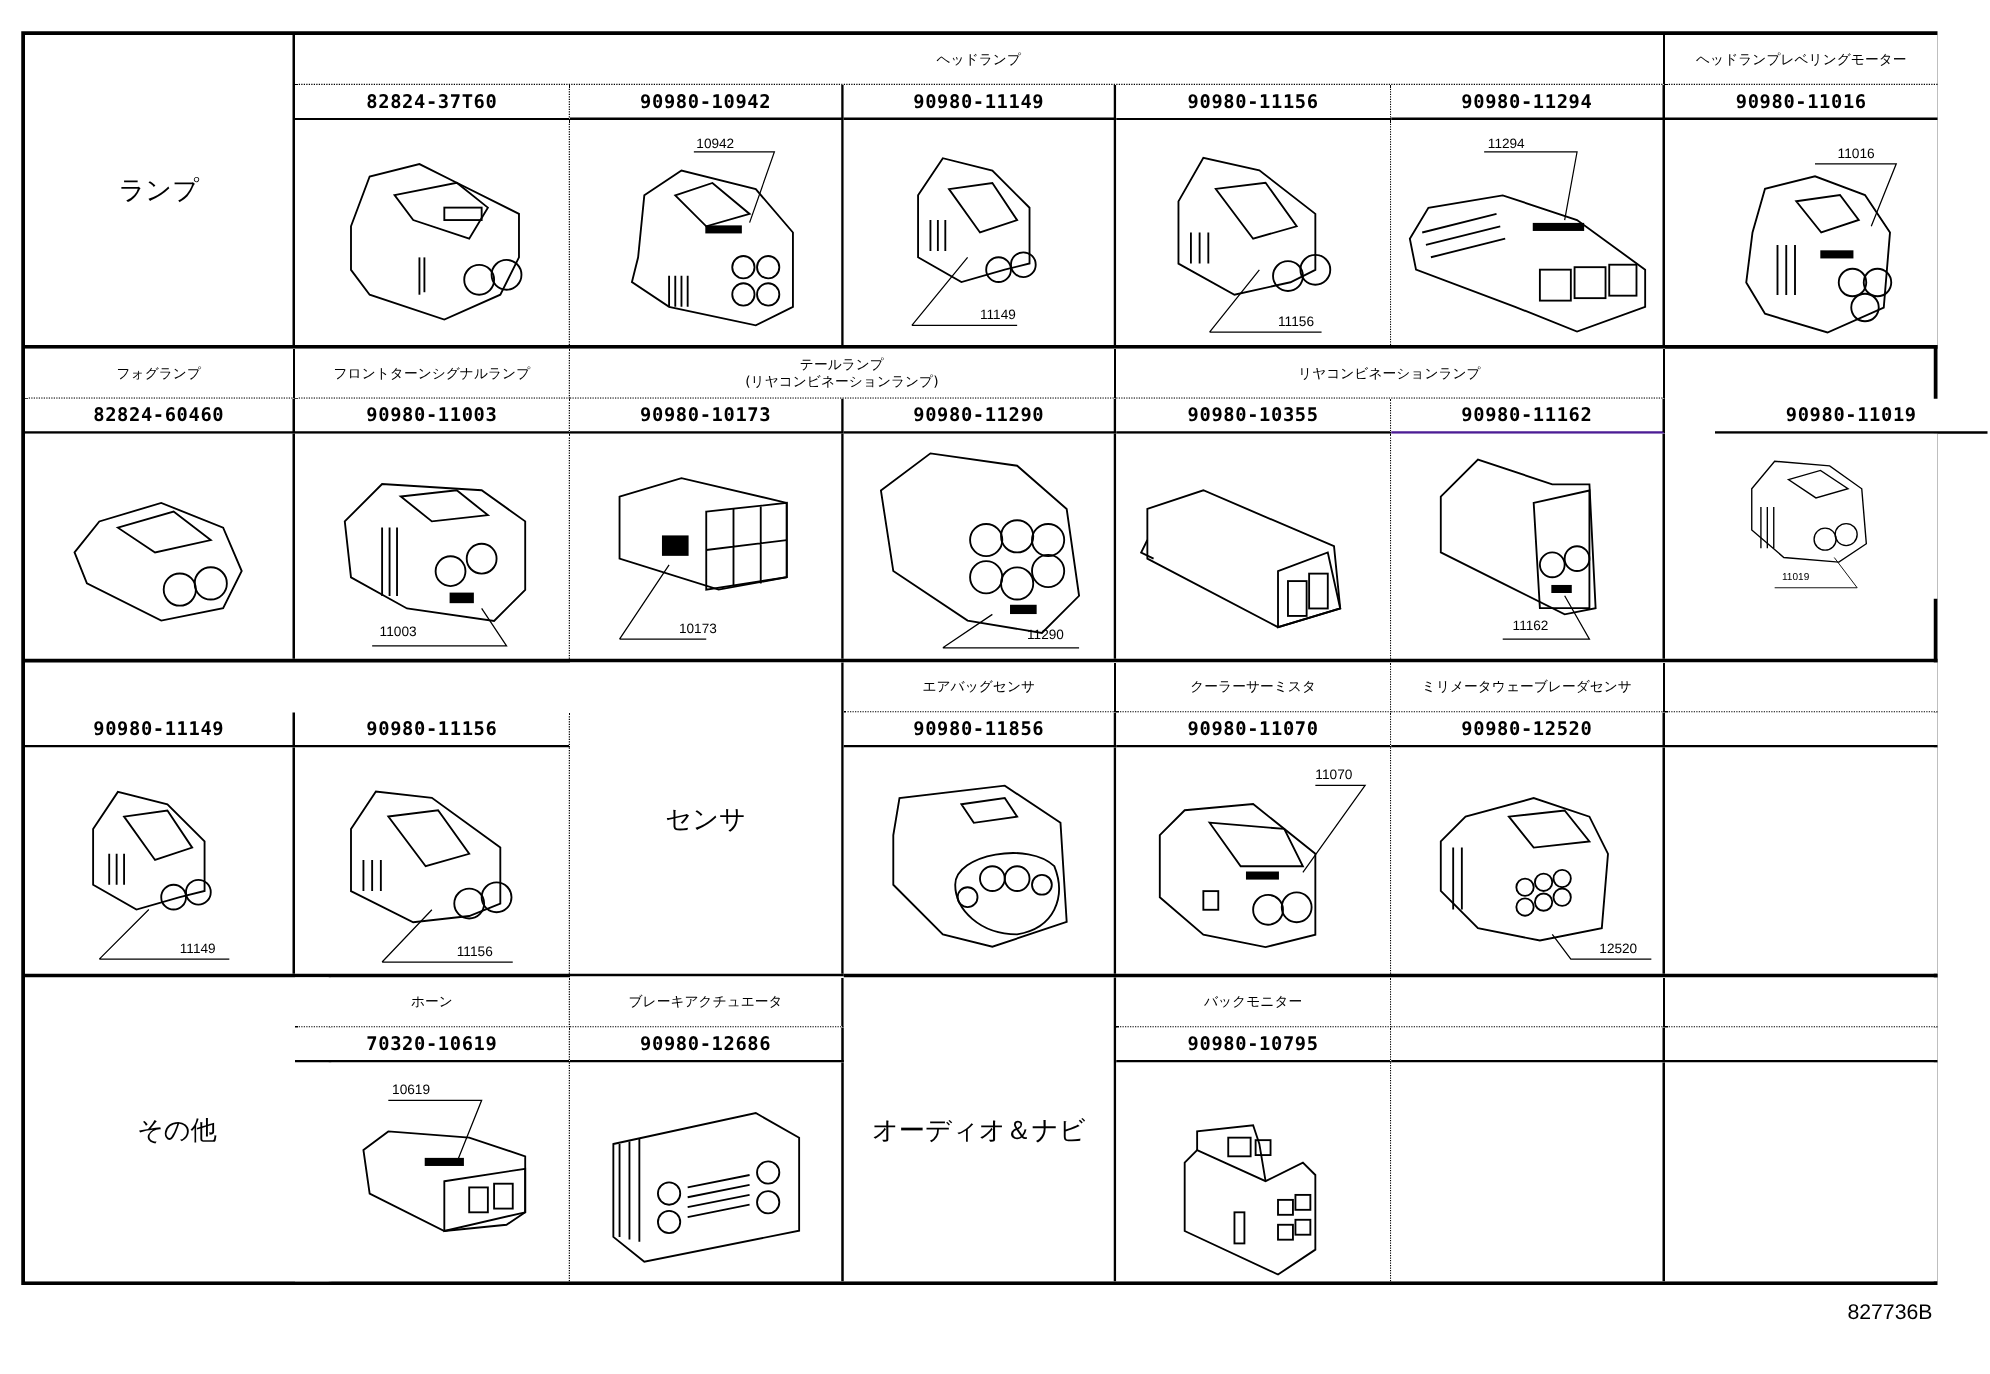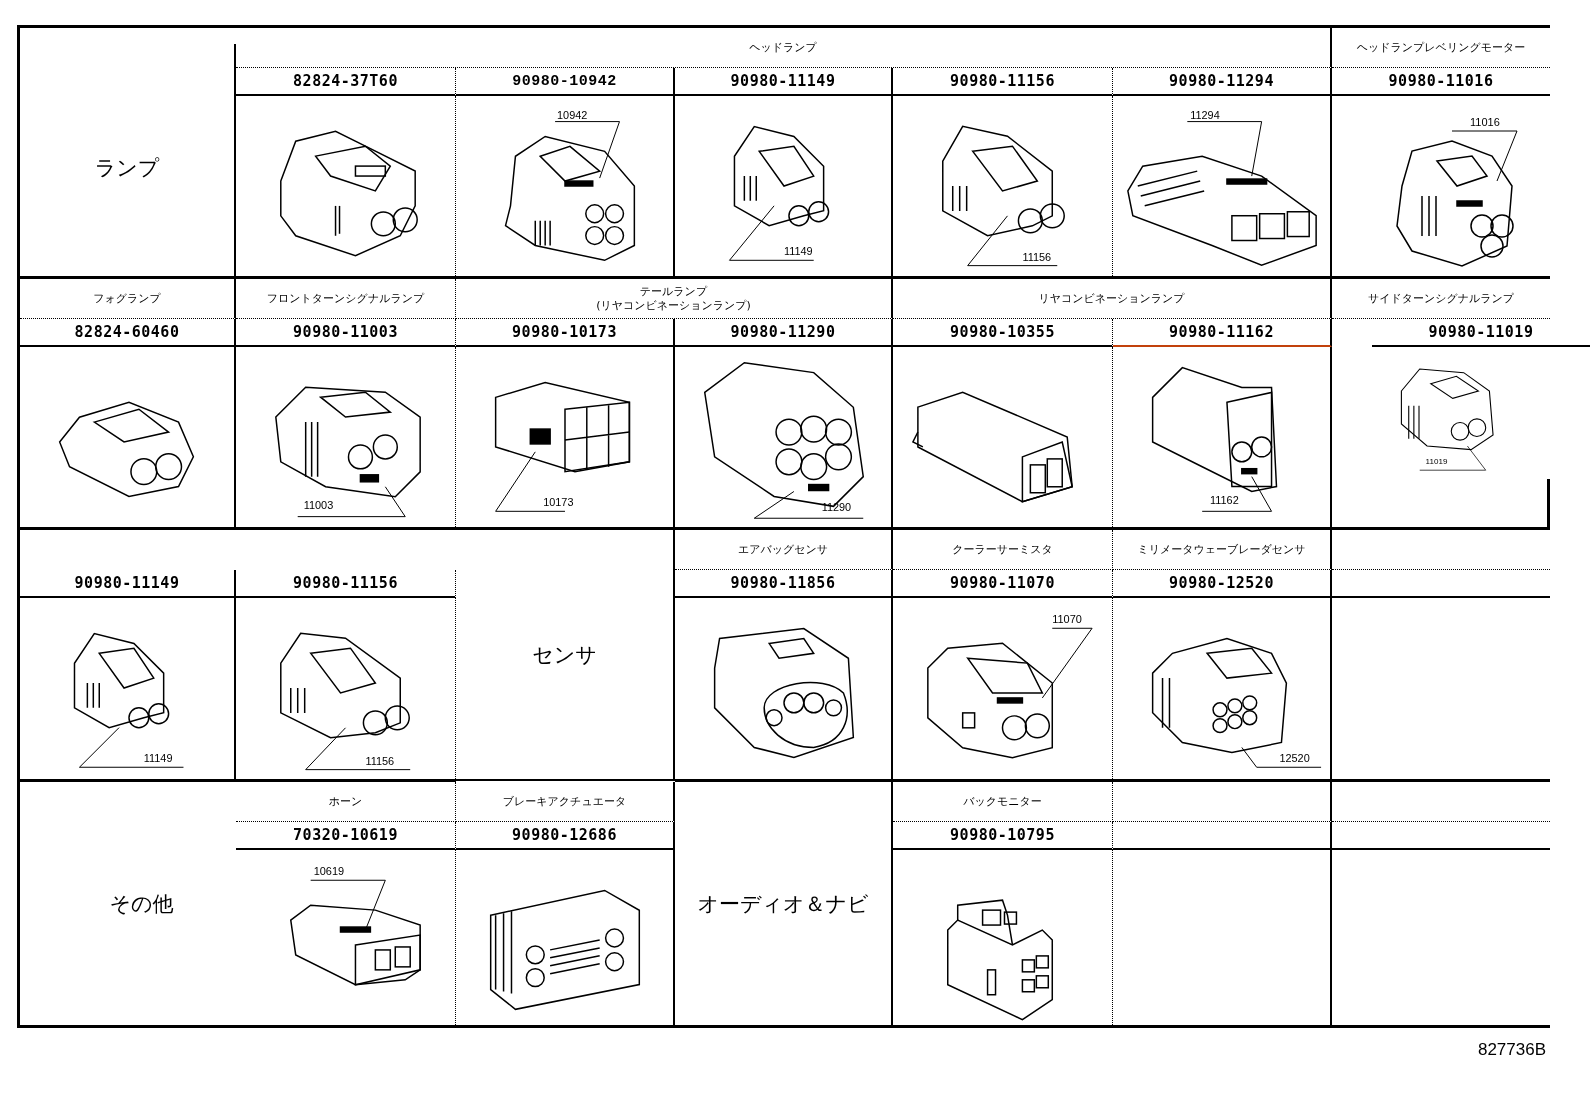--- a/index.html
+++ b/index.html
@@ -16,27 +16,27 @@
          font-size:17px; }
   .hl { position:absolute; background:#000; }
   .img svg { width:100%; height:100%; }
   .callout { font-family:"Liberation Sans", sans-serif; font-size:11px; }
 </style>
 </head>
 <body>
 
 <div class="grid">
 
-  <div class="cell cat" style="left:0;top:16px;width:216px;height:248px;border-right:2px solid #000;">ランプ</div>
+  <div class="cell cat" style="left:0;top:0;width:216px;height:248px;border-right:2px solid #000;">ランプ</div>
 
   <div class="cell lbl" style="left:216px;top:0;width:1096px;height:40px;border-right:2px solid #000;border-bottom:1px dotted #000;">ヘッドランプ</div>
   <div class="cell lbl" style="left:1312px;top:0;width:218px;height:40px;border-bottom:1px dotted #000;">ヘッドランプレベリングモーター</div>
 
   <div class="cell pn" style="left:216px;top:40px;width:220px;height:28px;border-right:1px dotted #000;border-bottom:2px solid #000;">82824-37T60</div>
-  <div class="cell pn" style="left:436px;top:40px;width:219px;height:28px;border-right:2px solid #000;border-bottom:2px solid #000;font-family:Liberation Mono, monospace;">90980-10942</div>
+  <div class="cell pn" style="left:436px;top:40px;width:219px;height:28px;border-right:2px solid #000;border-bottom:2px solid #000;">90980-10942</div>
   <div class="cell pn" style="left:655px;top:40px;width:218px;height:28px;border-right:2px solid #000;border-bottom:2px solid #000;">90980-11149</div>
   <div class="cell pn" style="left:873px;top:40px;width:220px;height:28px;border-right:1px dotted #000;border-bottom:2px solid #000;">90980-11156</div>
   <div class="cell pn" style="left:1093px;top:40px;width:219px;height:28px;border-right:2px solid #000;border-bottom:2px solid #000;">90980-11294</div>
   <div class="cell pn" style="left:1312px;top:40px;width:218px;height:28px;border-bottom:2px solid #000;">90980-11016</div>
 
   <div class="cell img" style="left:216px;top:68px;width:220px;height:180px;border-right:1px dotted #000;">
     <svg viewBox="0 0 220 180">
         <g fill="none" stroke="#000" stroke-width="1.5">
           <path d="M45 85 L60 45 L100 35 L130 50 L180 75 L180 110 L165 140 L120 160 L60 140 L45 120 Z"></path>
           <path d="M80 60 L130 50 L155 70 L140 95 L95 80 Z"></path>
@@ -122,28 +122,27 @@
 
   <div class="hl" style="left:0;top:248px;width:1530px;height:3px;"></div>
 
   <div class="cell lbl" style="left:0;top:251px;width:216px;height:40px;border-right:2px solid #000;border-bottom:1px dotted #000;">フォグランプ</div>
   <div class="cell lbl" style="left:216px;top:251px;width:220px;height:40px;border-right:1px dotted #000;border-bottom:1px dotted #000;">フロントターンシグナルランプ</div>
   <div class="cell lbl" style="left:436px;top:251px;width:437px;height:40px;border-right:2px solid #000;border-bottom:1px dotted #000;flex-direction:column;">
     <span>テールランプ</span>
     <span>(リヤコンビネーションランプ)</span>
   </div>
   <div class="cell lbl" style="left:873px;top:251px;width:439px;height:40px;border-right:2px solid #000;border-bottom:1px dotted #000;">リヤコンビネーションランプ</div>
-  <div class="cell lbl" style="left:1312px;top:251px;width:218px;height:40px;border-bottom:1px dotted #000;">サイドターンシグナルランプ</div>
 
   <div class="cell pn" style="left:0;top:291px;width:216px;height:28px;border-right:2px solid #000;border-bottom:2px solid #000;">82824-60460</div>
   <div class="cell pn" style="left:216px;top:291px;width:220px;height:28px;border-right:1px dotted #000;border-bottom:2px solid #000;">90980-11003</div>
   <div class="cell pn" style="left:436px;top:291px;width:219px;height:28px;border-right:2px solid #000;border-bottom:2px solid #000;">90980-10173</div>
   <div class="cell pn" style="left:655px;top:291px;width:218px;height:28px;border-right:2px solid #000;border-bottom:2px solid #000;">90980-11290</div>
   <div class="cell pn" style="left:873px;top:291px;width:220px;height:28px;border-right:1px dotted #000;border-bottom:2px solid #000;">90980-10355</div>
-  <div class="cell pn" style="left:1093px;top:291px;width:219px;height:28px;border-right:2px solid #000;border-bottom:2px solid #c2410c;">90980-11162</div>
+  <div class="cell pn" style="left:1093px;top:291px;width:219px;height:28px;border-right:2px solid #000;border-bottom:2px solid #4c1d95;">90980-11162</div>
   <div class="cell pn" style="left:1312px;top:291px;width:218px;height:28px;border-bottom:2px solid #000;margin-left:40px;">90980-11019</div>
 
   <div class="cell img" style="left:0;top:319px;width:216px;height:180px;border-right:2px solid #000;">
     <svg viewBox="0 0 216 180">
         <g fill="none" stroke="#000" stroke-width="1.5">
           <path d="M40 95 L60 70 L110 55 L160 75 L175 110 L160 140 L110 150 L50 120 Z"></path>
           <path d="M75 75 L120 62 L150 85 L105 95 Z"></path>
           <circle cx="125" cy="125" r="13"></circle>
           <circle cx="150" cy="120" r="13"></circle>
         </g>

